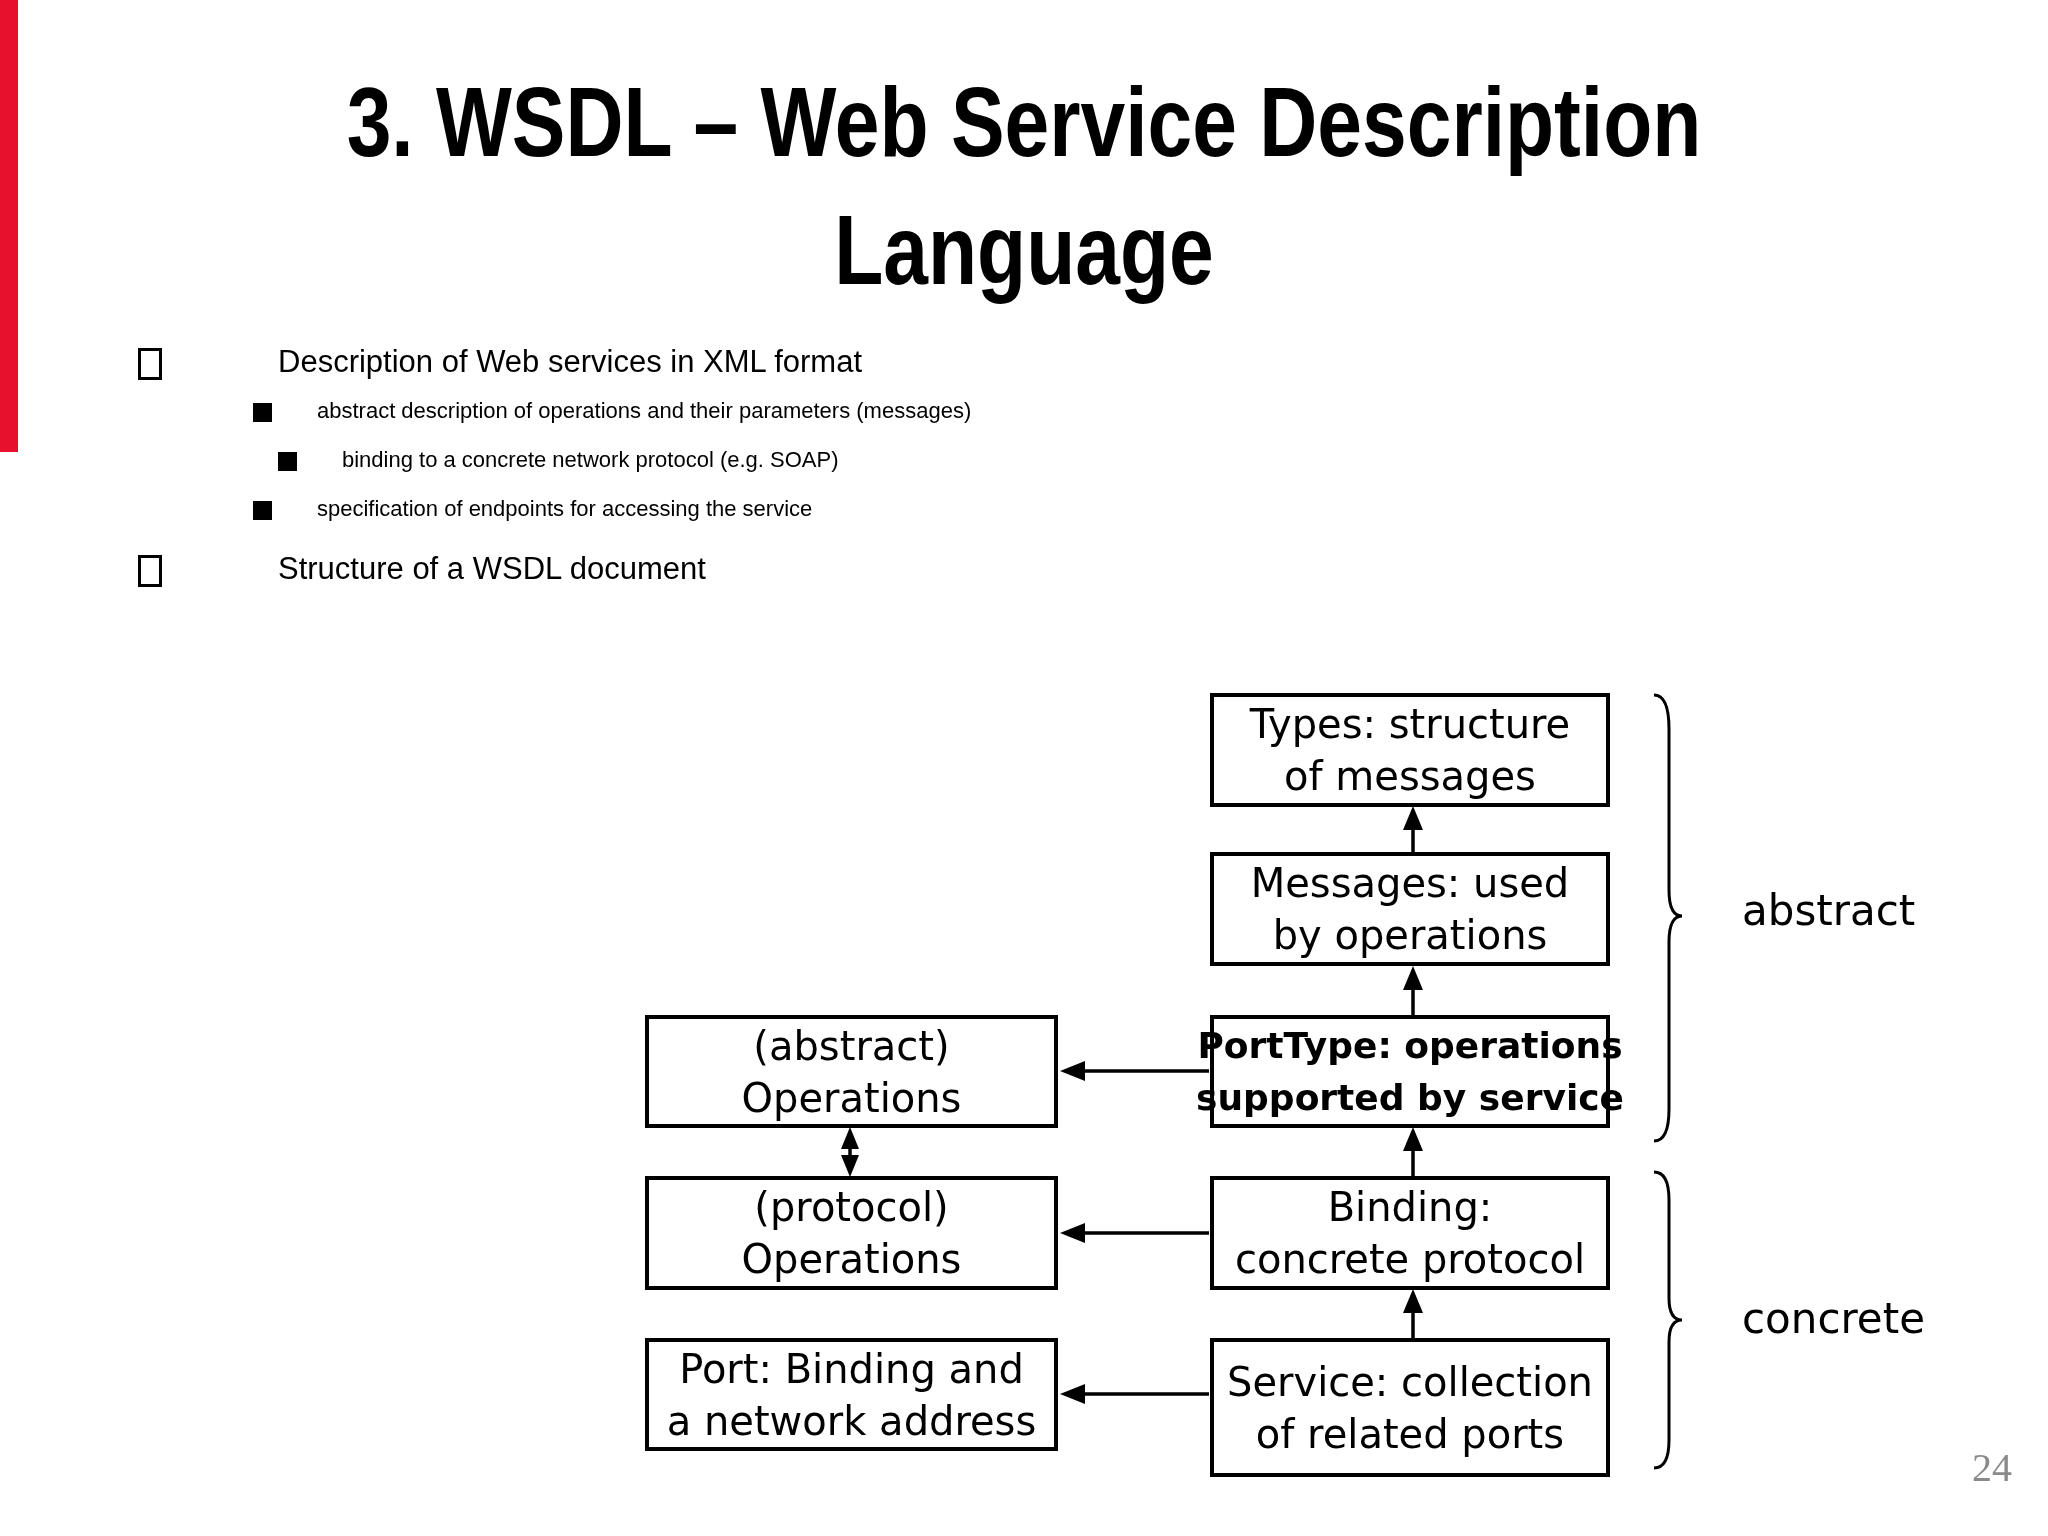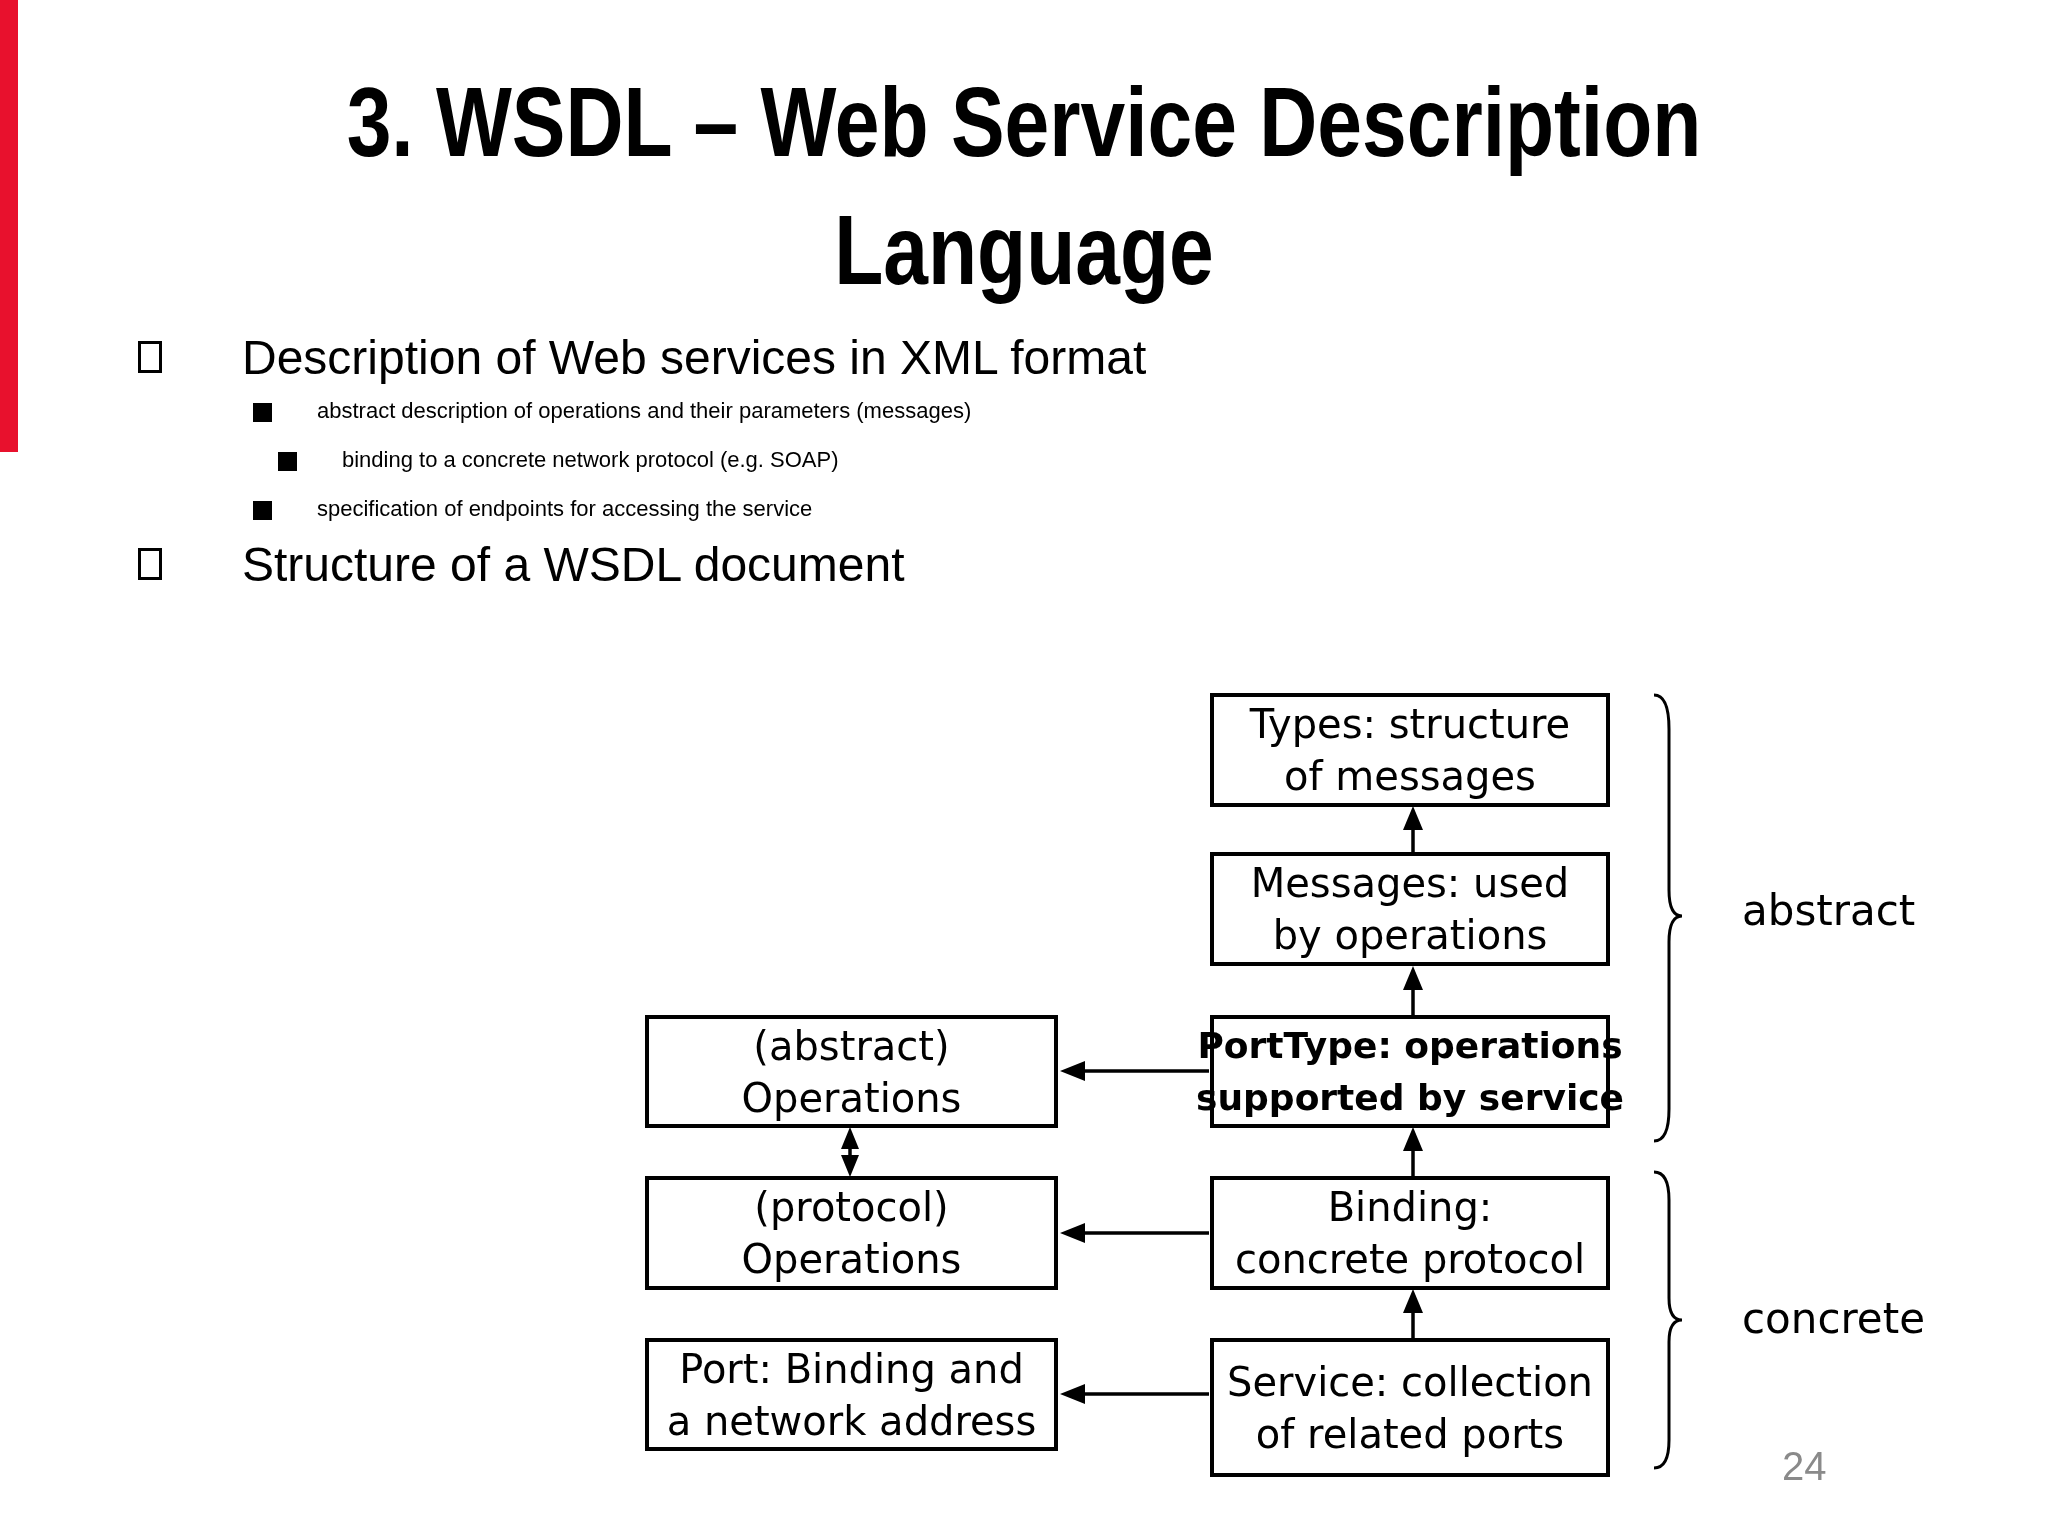--- a/index.html
+++ b/index.html
@@ -12,21 +12,21 @@
   .red-bar { position:absolute; left:0; top:0; width:18px; height:452px; }
 
   .title {
     position:absolute; top:58px; left:0; right:0;
     text-align:center; font-weight:bold; font-size:98px; line-height:128px;
     transform:scaleX(0.82); transform-origin:50% 0;
     white-space:nowrap;
   }
 
   .bullet-row { position:absolute; display:flex; align-items:center; }
-  .bullet-row.l1 { left:138px; height:46px; font-size:48px; gap:80px; }
+  .bullet-row.l1 { left:138px; height:46px; font-size:31px; gap:116px;align-items:flex-end; }
   .bullet-row.l2 { left:253px; height:36px; font-size:22px; gap:45px; }
   .tofu {
     display:inline-block; width:24px; height:32px;
     border:3px solid #000; background:#fff; flex:0 0 auto;
   }
   .sq {
     display:inline-block; width:19px; height:19px;
     background:#000; flex:0 0 auto; margin-top:2px;
   }
   .bullet-text { white-space:nowrap; }
@@ -42,22 +42,22 @@
   .col-right { left:1210px; width:400px; }
   .col-left  { left:645px;  width:413px; }
 
   .svg-layer { position:absolute; left:0; top:0; width:2048px; height:1536px; pointer-events:none; }
 
   .brace-label {
     position:absolute; font-family:"DejaVu Sans", sans-serif;
     font-size:42px; white-space:nowrap;
   }
   .page-number {
-    position:absolute; left:1782px; top:1444px;
-    font-family:Liberation Sans, sans-serif; font-size:40px;
+    position:absolute; left:1972px; top:1444px;
+    font-family:Liberation Serif, serif; font-size:40px;
   }
 </style>
 </head>
 <body>
 
 <div class="slide">
 
   <div class="red-bar" style="background:#e8112d;"></div>
 
   <div class="title">

